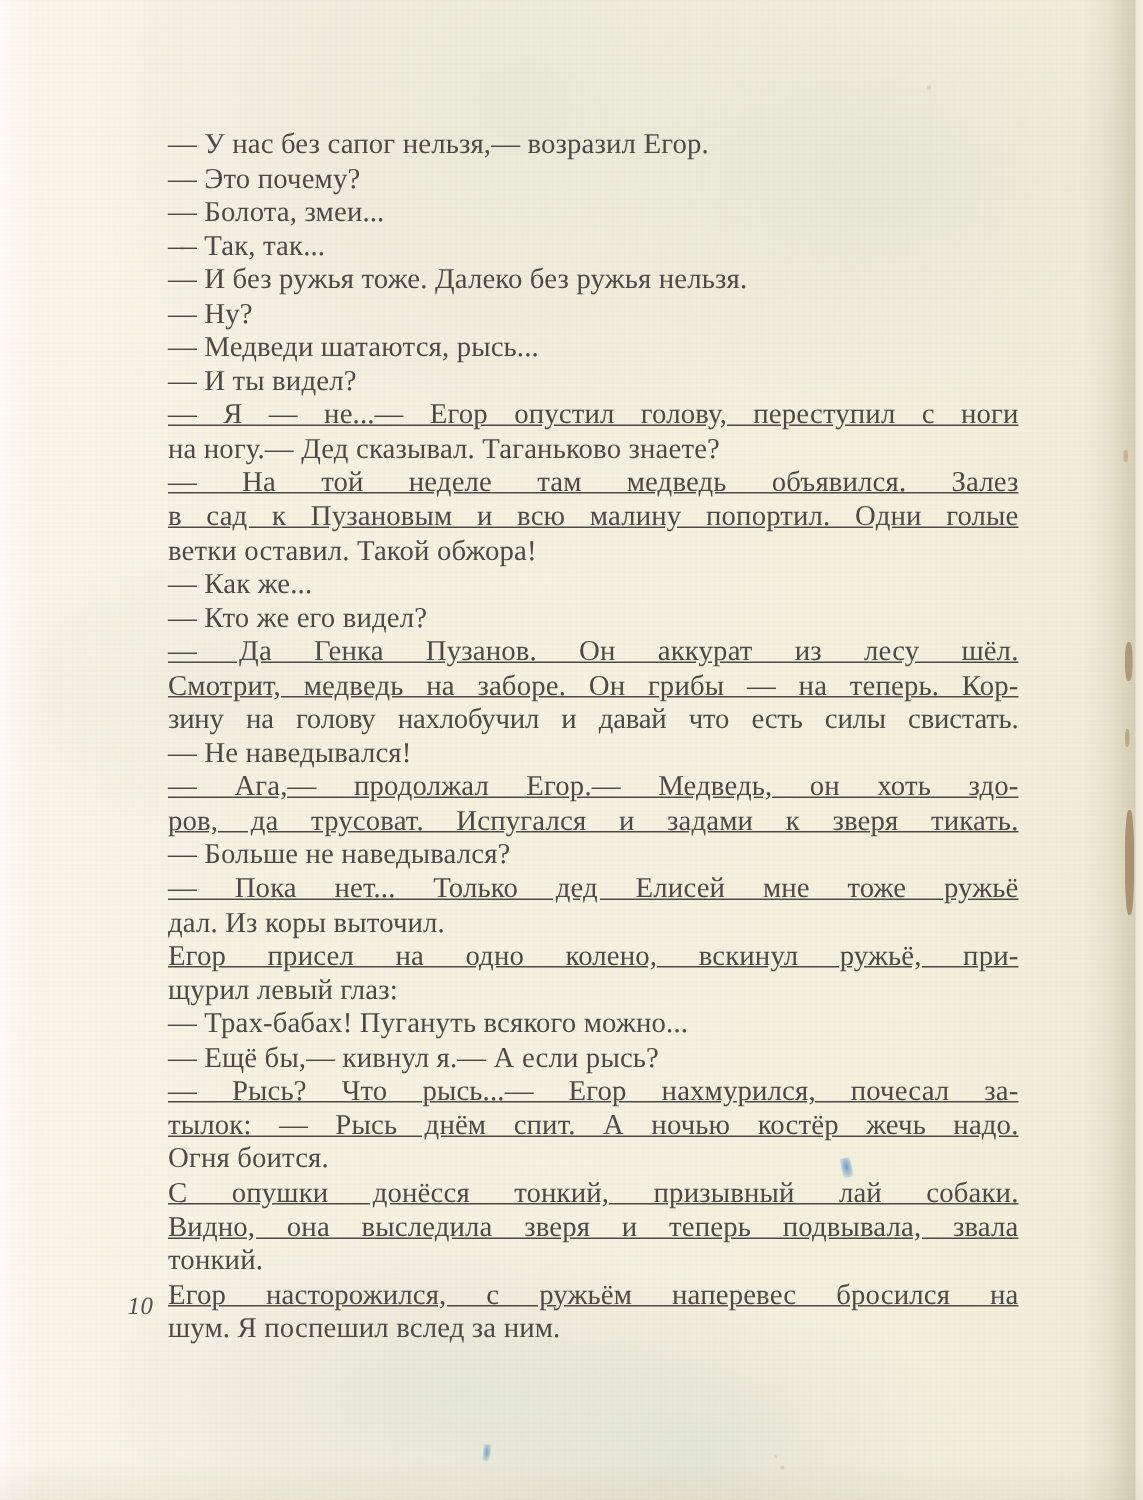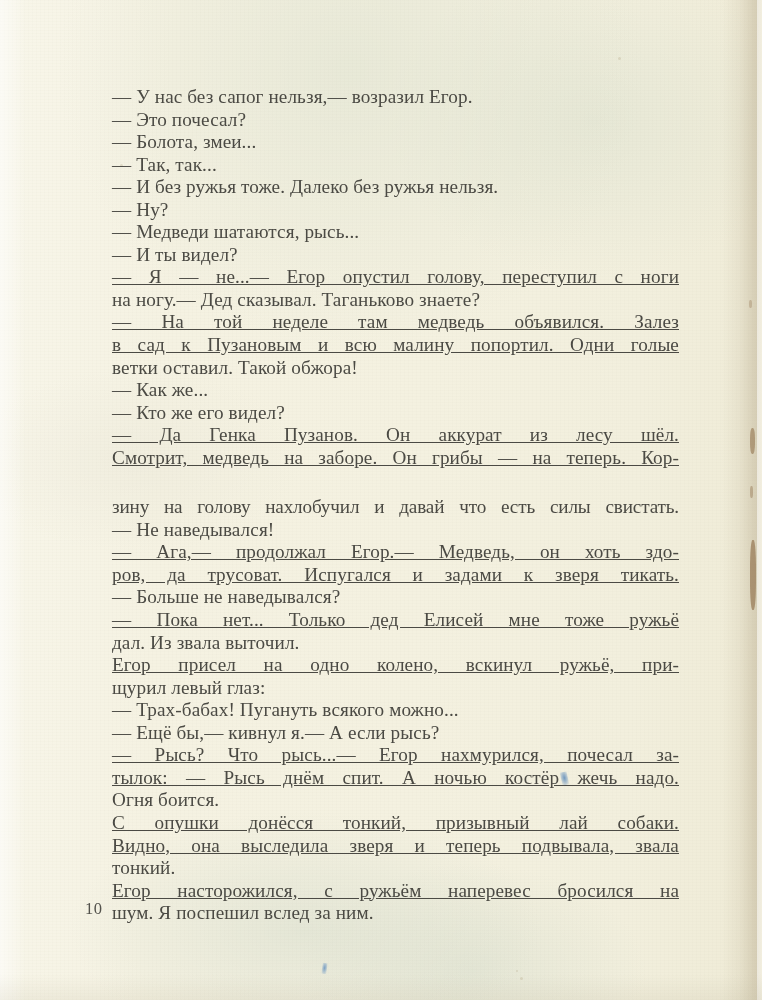--- a/index.html
+++ b/index.html
@@ -120,33 +120,33 @@
   .ln.just {
     text-align: justify;
     text-align-last: justify;
     text-decoration: underline;
   }
   .ln.tight {
     text-align: justify;
     text-align-last: justify;
     word-spacing: -3.0px;
     letter-spacing: -0.15px;
-    margin-top: 27px;
   }
   .ln.ind { text-indent: 27px; }
   .ln.last { text-align: left; text-align-last: left; }
 
   
   .folio {
     position: absolute;
     left: 85px;
-    top: 899px;
+    top: 861px;
     font-size: 16.5px;
     color: #53524c;
     letter-spacing: 0.4px;
+    font-style: italic;
   }
 
   
   .ink-smudge {
     position: absolute;
     left: 561px;
     top: 772px;
     width: 7px;
     height: 13px;
     background: radial-gradient(ellipse at 50% 45%, rgba(92,138,186,0.85) 0%, rgba(110,150,192,0.45) 55%, rgba(120,160,200,0) 100%);
@@ -188,21 +188,21 @@
   <div class="speck" style="left:520px; top:977px; width:3px; height:3px;"></div>
   <div class="speck" style="left:516px; top:970px; width:2px; height:2px;"></div>
 
   <div class="text-block">
 
     <p class="para short">
       <span class="ln ind last">— У нас без сапог нельзя,— возразил Егор.</span>
     </p>
 
     <p class="para short">
-      <span class="ln ind last">— Это почесал?</span>
+      <span class="ln ind last">— Это почему?</span>
     </p>
 
     <p class="para short">
       <span class="ln ind last">— Болота, змеи...</span>
     </p>
 
     <p class="para short">
       <span class="ln ind last">— Так, так...</span>
     </p>
 
@@ -255,21 +255,21 @@
       <span class="ln ind just">— Ага,— продолжал Егор.— Медведь, он хоть здо-</span>
       <span class="ln just">ров, да трусоват. Испугался и задами к зверя тикать.</span>
     </p>
 
     <p class="para short">
       <span class="ln ind last">— Больше не наведывался?</span>
     </p>
 
     <p class="para">
       <span class="ln ind just">— Пока нет... Только дед Елисей мне тоже ружьё</span>
-      <span class="ln last">дал. Из звала выточил.</span>
+      <span class="ln last">дал. Из коры выточил.</span>
     </p>
 
     <p class="para">
       <span class="ln ind just">Егор присел на одно колено, вскинул ружьё, при-</span>
       <span class="ln last">щурил левый глаз:</span>
     </p>
 
     <p class="para short">
       <span class="ln ind last">— Трах-бабах! Пугануть всякого можно...</span>
     </p>

